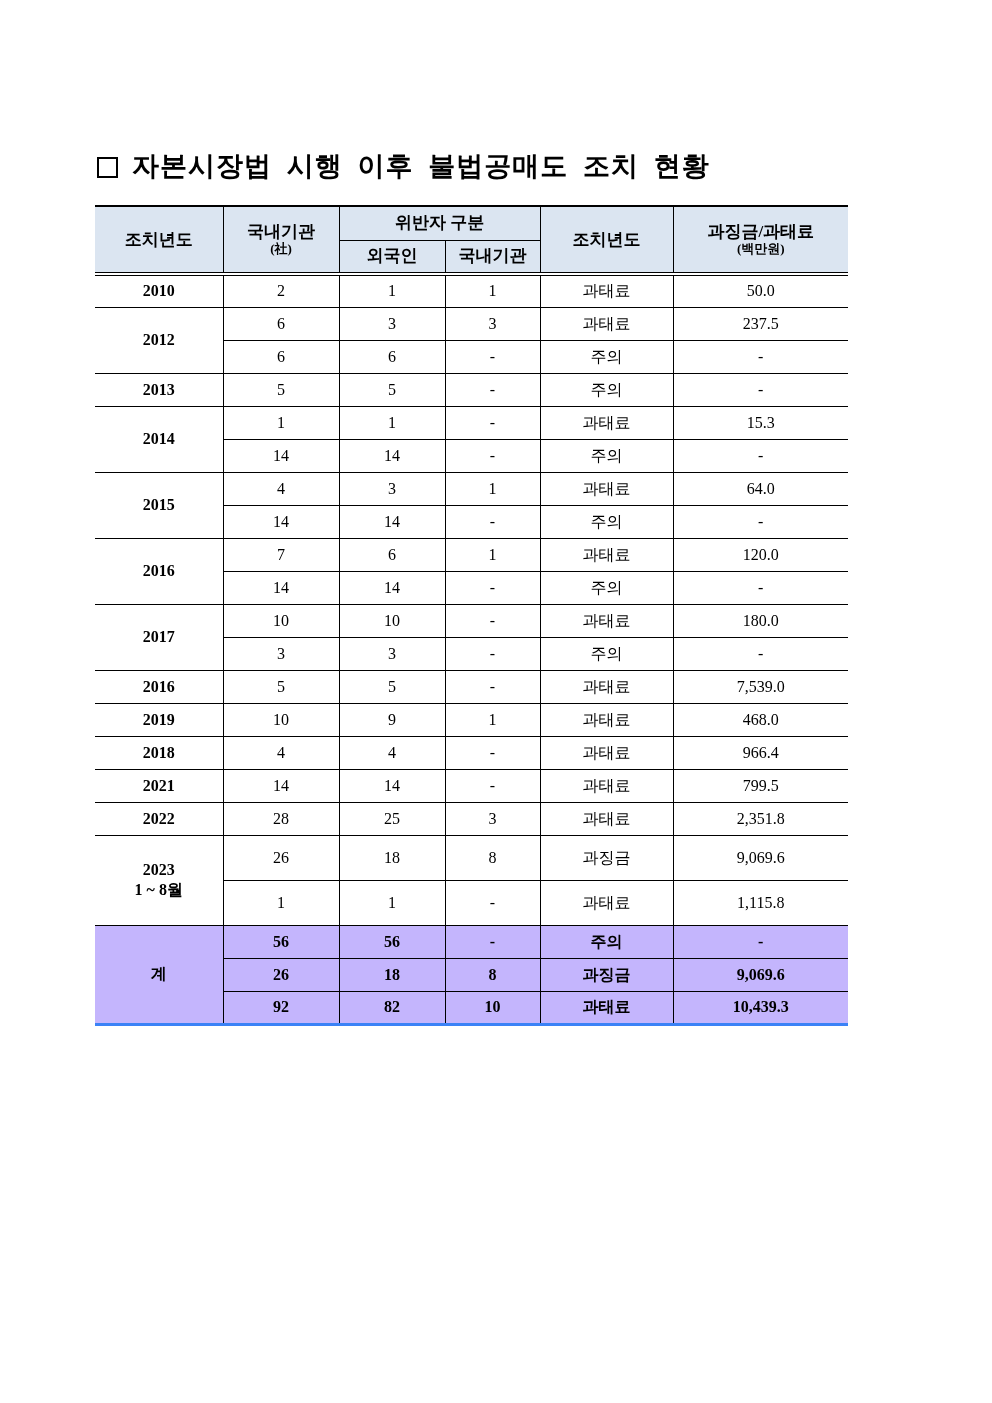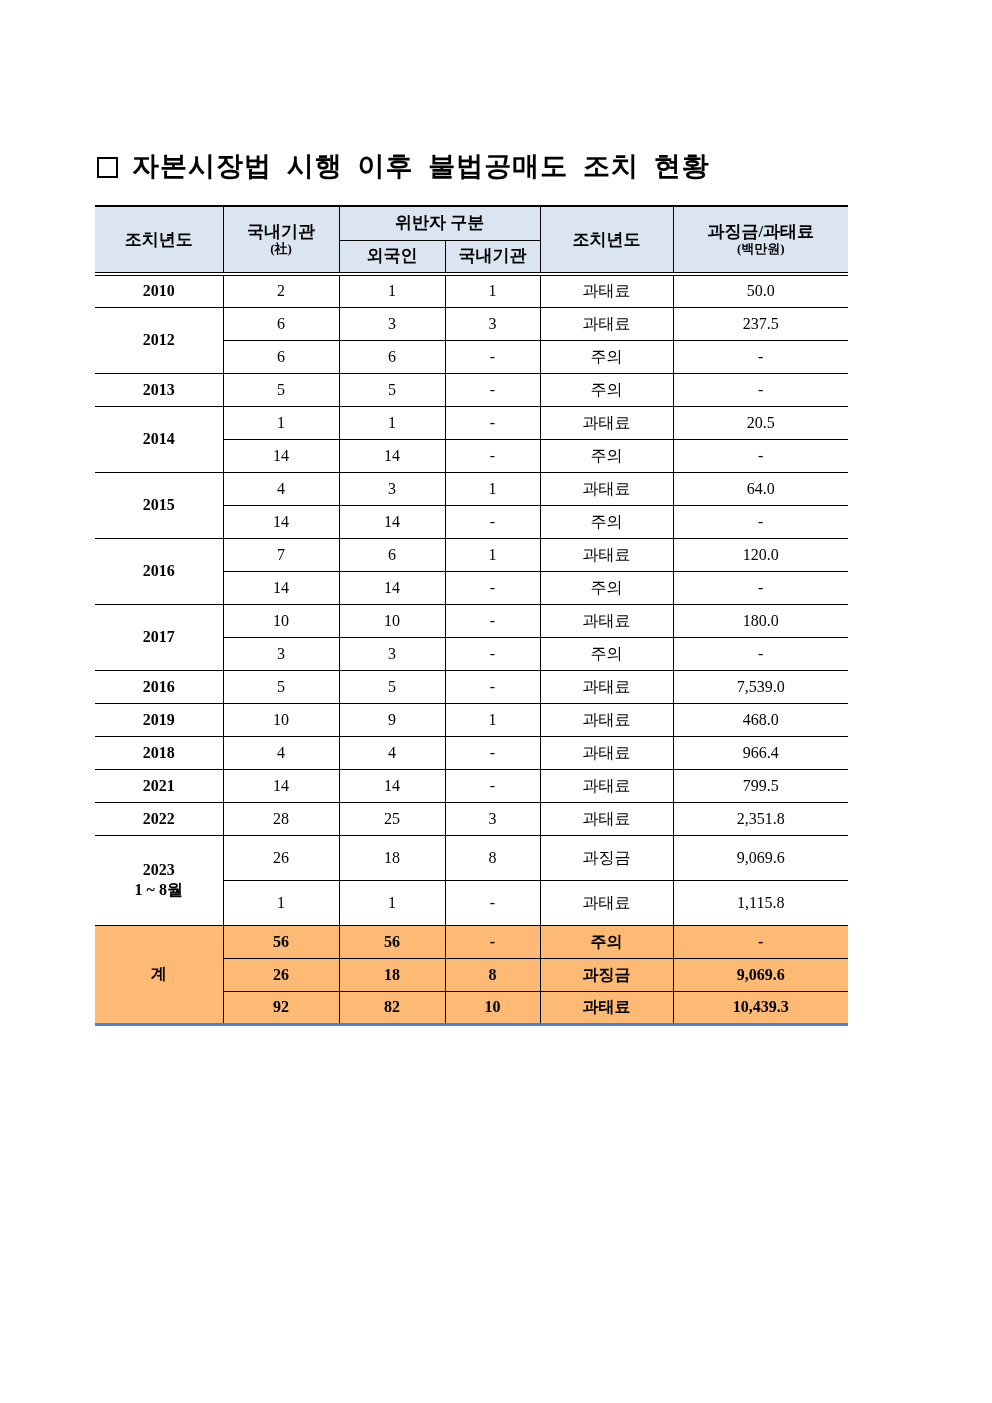--- a/index.html
+++ b/index.html
@@ -70,21 +70,21 @@
     height: 33px;
     line-height: 1.25;
     background: #fff;
   }
   tbody td.year-cell {
     font-weight: 700;
     text-align: center;
   }
   tbody tr.tall-row td { height: 45px; }
   tbody tr.total-row td, tbody td.total-cell {
-    background: #fdba74;
+    background: #c4b5fd;
     font-weight: 700;
   }
 </style>
 </head>
 <body>
 
 <div class="page">
 
   <div class="doc-title">
     <span class="square-bullet"></span>
@@ -160,21 +160,21 @@
           <td>-</td>
         </tr>
         <tr>
           <td rowspan="2" class="year-cell">
             <div>2014</div>
           </td>
           <td>1</td>
           <td>1</td>
           <td>-</td>
           <td>과태료</td>
-          <td>20.5</td>
+          <td>15.3</td>
         </tr>
         <tr>
           <td>14</td>
           <td>14</td>
           <td>-</td>
           <td>주의</td>
           <td>-</td>
         </tr>
         <tr>
           <td rowspan="2" class="year-cell">

